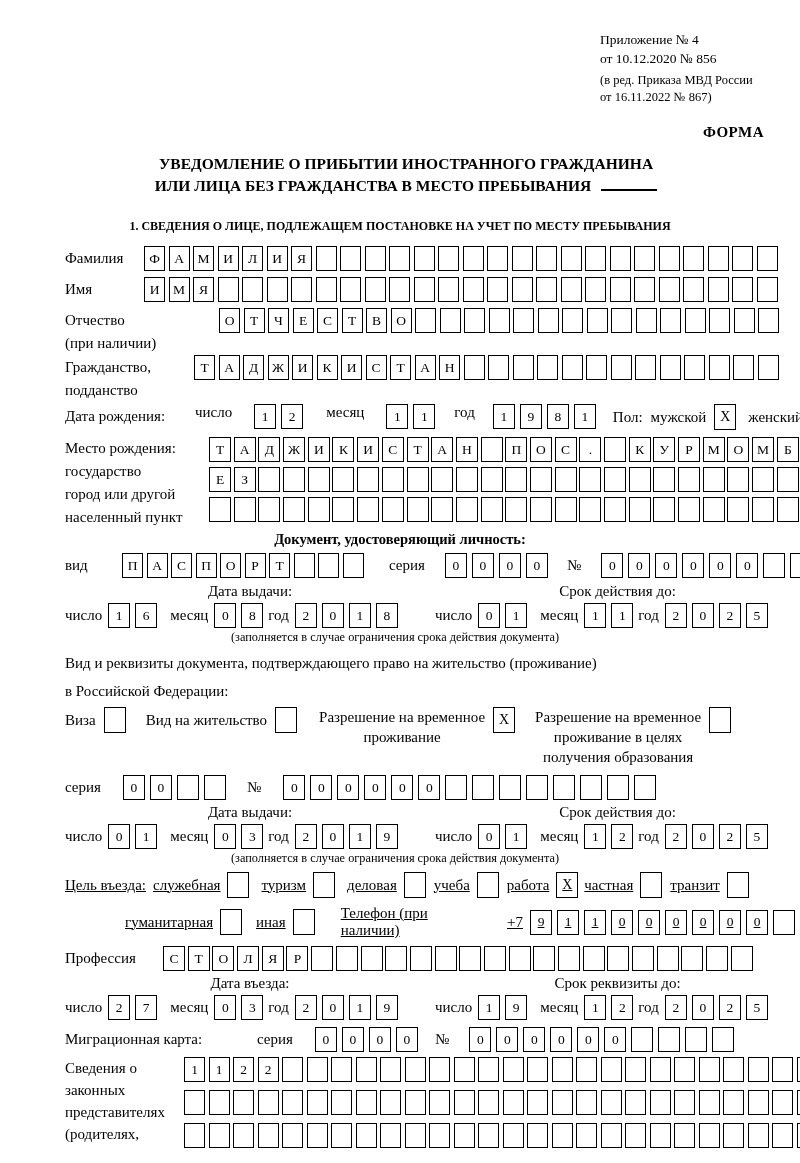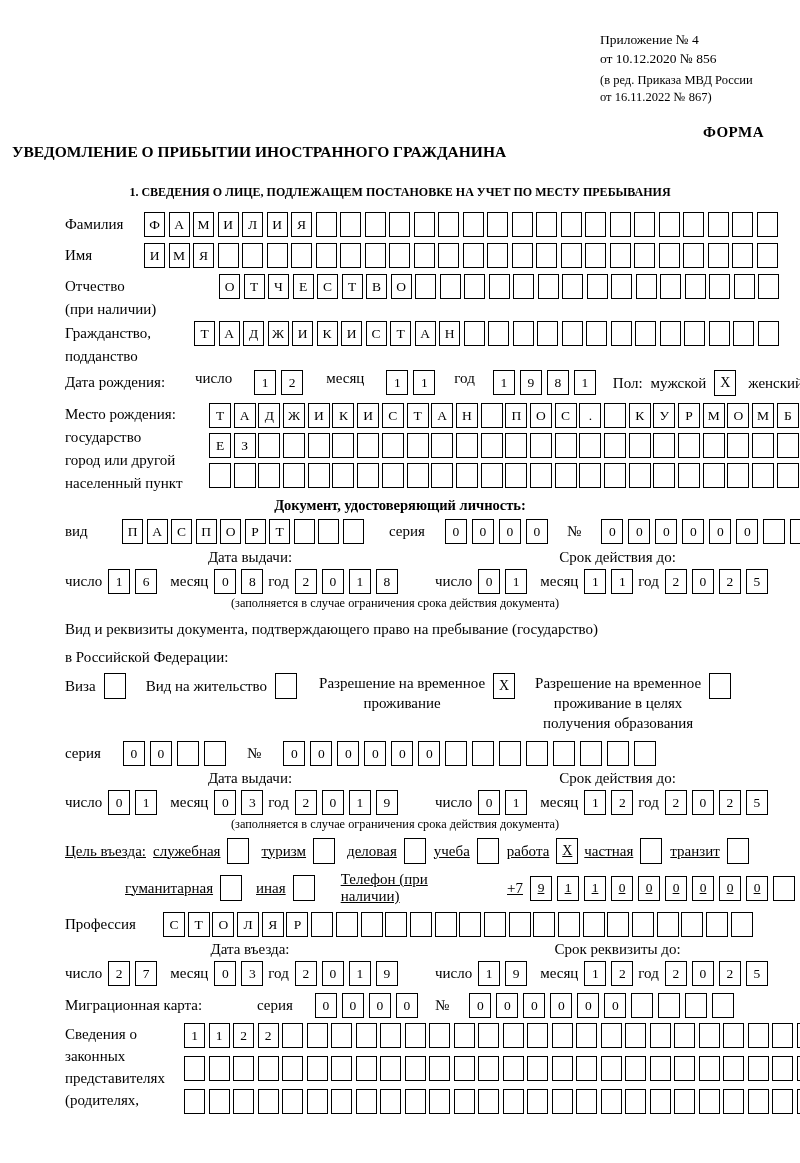--- a/index.html
+++ b/index.html
@@ -6,21 +6,21 @@
   body{width:800px;height:1163px;overflow:hidden;color:#000;
        font-family:"Liberation Serif","DejaVu Serif",serif;font-size:15px;}
   .page{position:relative;width:800px;height:1163px;padding-top:30px;box-sizing:border-box;}
 
   
   .appendix{margin-left:600px;font-size:13.5px;line-height:19px;}
   .revision{margin-left:600px;font-size:12.5px;line-height:17px;margin-top:4px;}
   .form-label{margin-right:36px;margin-top:18px;text-align:right;font-weight:bold;font-size:15px;letter-spacing:.5px;}
 
   
-  .title{font-weight:bold;font-size:15.5px;line-height:22px;padding-left:12px;}
+  .title{margin-top:12px;text-align:center;font-weight:bold;font-size:15.5px;line-height:22px;padding-left:12px;}
   .blank-line{display:inline-block;width:56px;border-bottom:2px solid #000;height:14px;margin-left:10px;}
   .sec-head{margin-top:22px;margin-bottom:12px;text-align:center;font-weight:bold;font-size:12px;}
 
   
   .frow{display:flex;align-items:flex-start;margin:0 0 6px 65px;gap:12px;}
   .flabel{flex:none;font-size:15px;line-height:25px;}
   .flabel .l2{display:block;line-height:19px;margin-top:1px;}
   .cellrow{display:flex;flex-wrap:nowrap;}
   .cell{flex:none;box-sizing:border-box;width:21px;height:25px;margin-right:3.5px;
         border:1.5px solid #000;display:flex;align-items:center;justify-content:center;
@@ -64,20 +64,21 @@
     <div>от 10.12.2020 № 856</div>
   </div>
   <div class="revision">
     <div>(в ред. Приказа МВД России</div>
     <div>от 16.11.2022 № 867)</div>
   </div>
   <div class="form-label">ФОРМА</div>
 
   <div class="title">
     <div>УВЕДОМЛЕНИЕ О ПРИБЫТИИ ИНОСТРАННОГО ГРАЖДАНИНА</div>
+    <div><span>ИЛИ ЛИЦА БЕЗ ГРАЖДАНСТВА В МЕСТО ПРЕБЫВАНИЯ</span><span class="blank-line"></span></div>
   </div>
 
   <div class="sec-head">1. СВЕДЕНИЯ О ЛИЦЕ, ПОДЛЕЖАЩЕМ ПОСТАНОВКЕ НА УЧЕТ ПО МЕСТУ ПРЕБЫВАНИЯ</div>
 
   <div class="frow">
     <div class="flabel" style="width:67px">Фамилия</div>
     <div class="cellrow">
         <span class="cell">Ф</span>
         <span class="cell">А</span>
         <span class="cell">М</span>
@@ -399,21 +400,21 @@
             <span class="cell">2</span>
             <span class="cell">0</span>
             <span class="cell">2</span>
             <span class="cell">5</span>
           </div>
       </div>
     </div>
   </div>
   <div class="footnote">(заполняется в случае ограничения срока действия документа)</div>
 
-  <div class="intro">Вид и реквизиты документа, подтверждающего право на пребывание (государство)</div>
+  <div class="intro">Вид и реквизиты документа, подтверждающего право на жительство (проживание)</div>
   <div class="intro">в Российской Федерации:</div>
 
   <div class="opts">
     <div class="opt">
       <span class="olbl">Виза</span>
       <span class="checkbox"></span>
     </div>
     <div class="opt">
       <span class="olbl" style="margin-left:6px">Вид на жительство</span>
       <span class="checkbox"></span>

